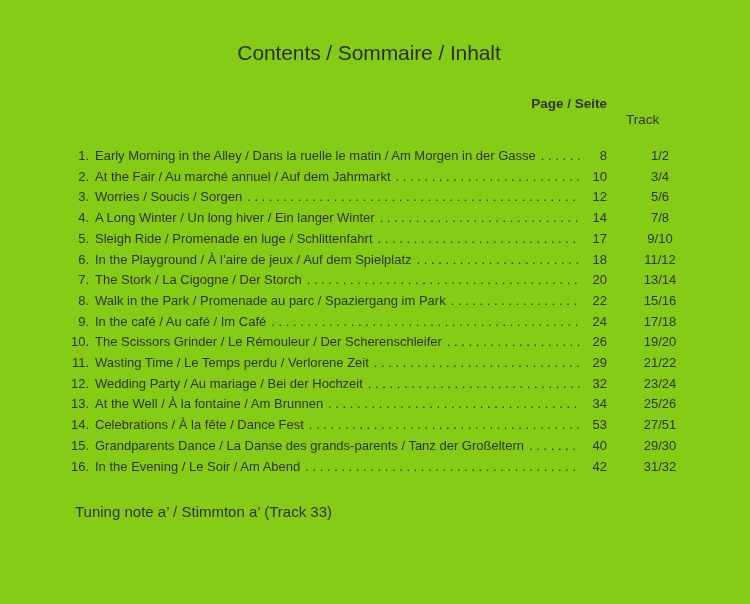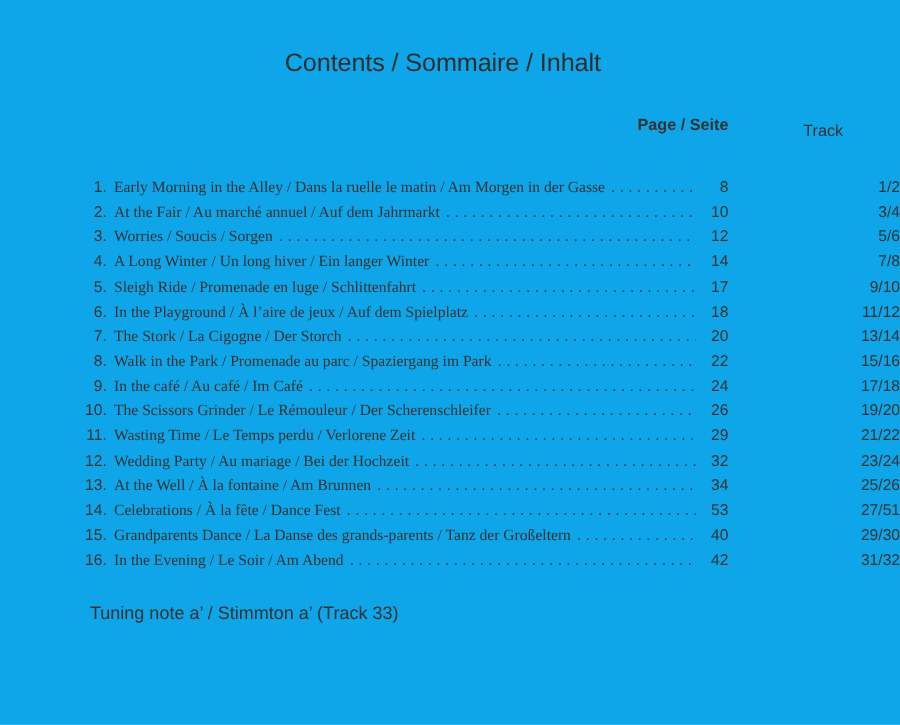--- a/index.html
+++ b/index.html
@@ -6,21 +6,21 @@
   body {
     width: 750px; height: 604px;
     background: #ffffff;
     font-family: "Liberation Sans", sans-serif;
     color: #333333;
     -webkit-font-smoothing: antialiased;
   }
   .page {
     position: relative;
     width: 750px; height: 604px;
-    background: #0ea5e9;
+    background: #84cc16;
     overflow: hidden;
   }
   .doc-title {
     margin: 0;
     padding-top: 40px;
     padding-right: 12px;
     text-align: center;
     font-size: 21px;
     line-height: 26px;
     font-weight: 400;
@@ -32,54 +32,54 @@
     margin: 29px 0 0 60px;
     width: 547px;
     height: 18px;
     font-size: 13.5px;
     line-height: 18px;
     color: #333333;
   }
   .col-page { display: block; text-align: right; font-weight: bold; }
   .col-track {
     position: absolute;
-    left: 566px; top: 5px;
+    left: 566px; top: 16px;
     width: 120px;
-    text-align: center;
+    text-align: left;
   }
   .toc {
     margin: 33px 0 0 60px;
     width: 547px;
   }
   .row {
     position: relative;
     display: flex;
     align-items: baseline;
     line-height: 20.7px;
     font-size: 13px;
     white-space: nowrap;
   }
   .num { flex: 0 0 29px; text-align: right; }
-  .ttl { margin-left: 6px; font-family: Liberation Serif, serif; }
+  .ttl { margin-left: 6px; }
   .leader {
     flex: 1 1 auto;
     overflow: hidden;
     margin-left: 5px;
     margin-right: 3px;
     white-space: nowrap;
   }
   .leader::after {
     content: ". . . . . . . . . . . . . . . . . . . . . . . . . . . . . . . . . . . . . . . . . . . . . . . . . . . . . . . . . . . . . . . . . . . . . . . .";
   }
   .pg { flex: 0 0 24px; text-align: right; }
   .trk {
     position: absolute;
-    left: 570px;
+    left: 540px;
     width: 120px;
-    text-align: right;
+    text-align: center;
   }
   .tuning {
     margin: 26px 0 0 75px;
     font-size: 15px;
     line-height: 18px;
   }
 </style>
 </head>
 <body>
 

